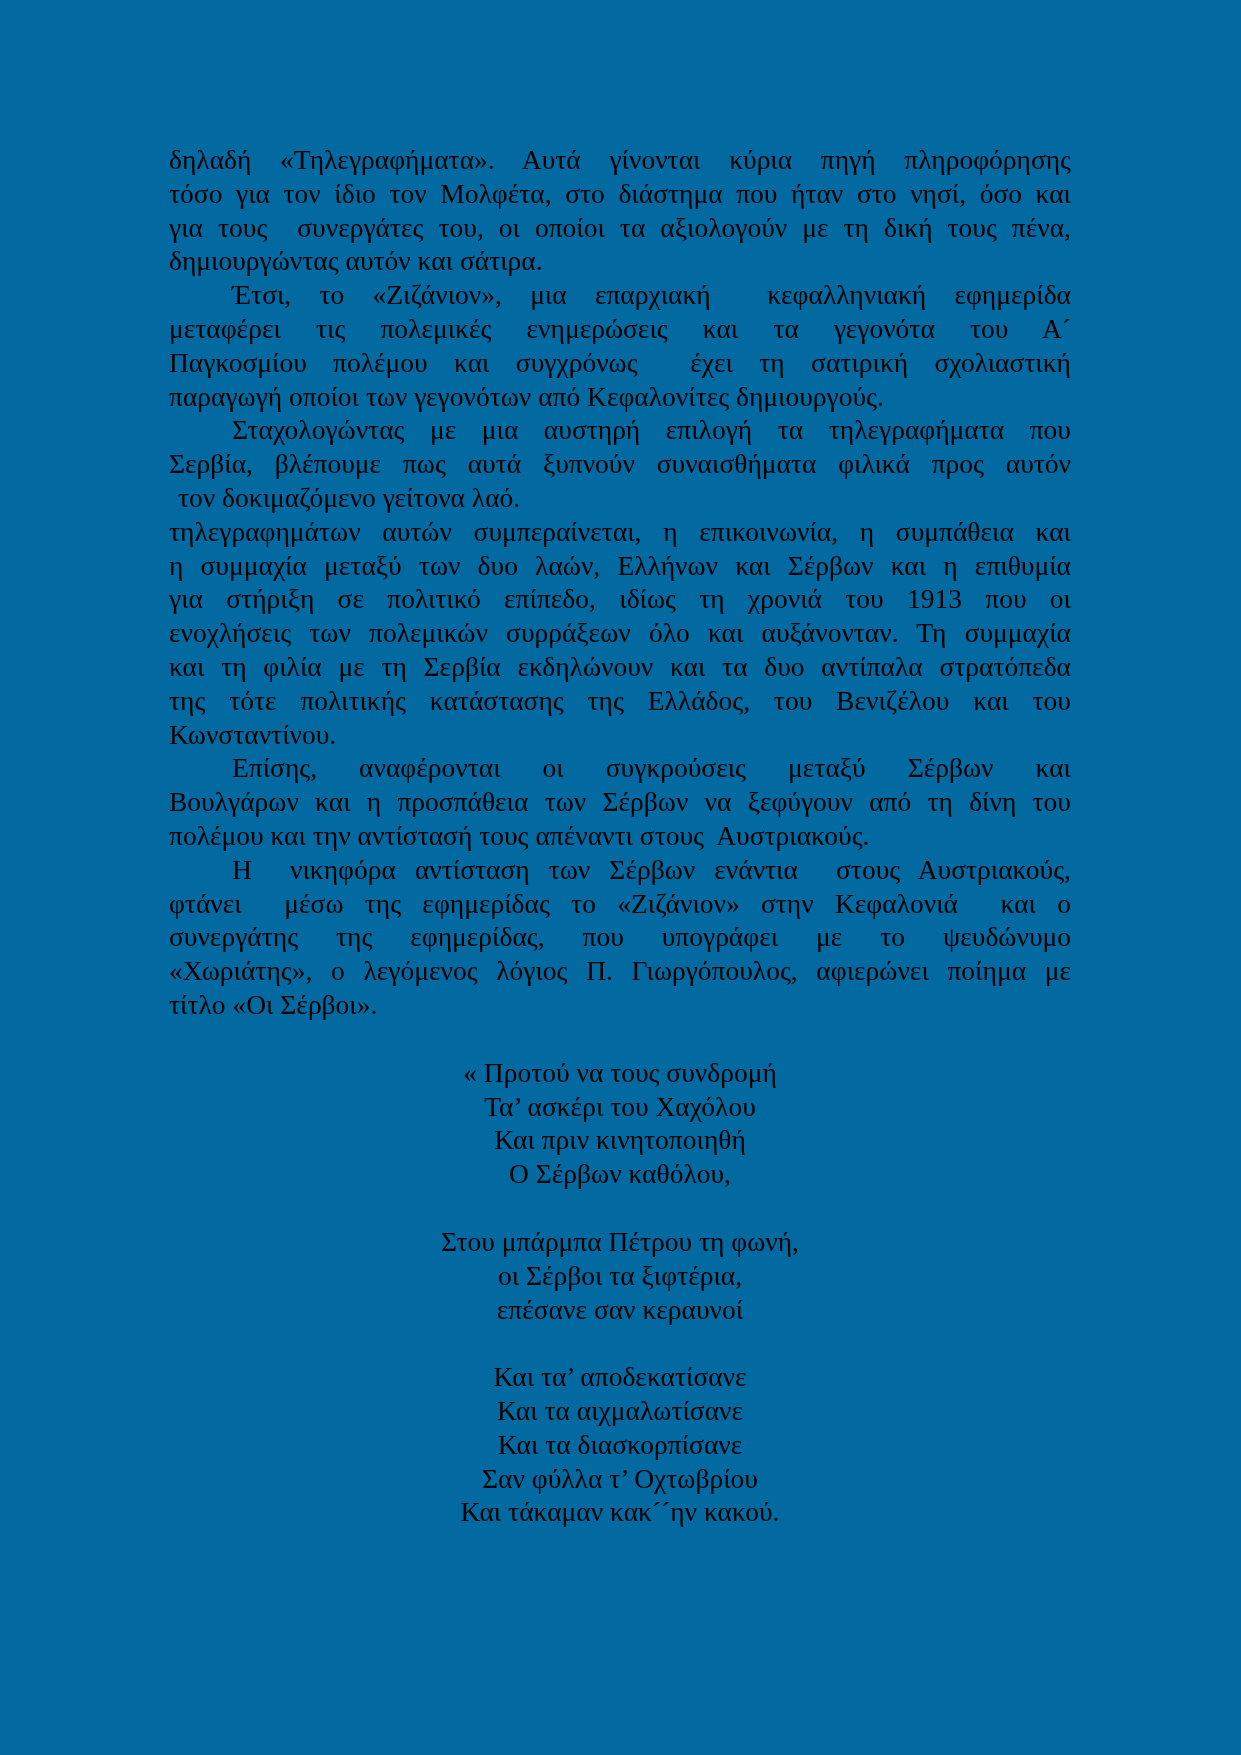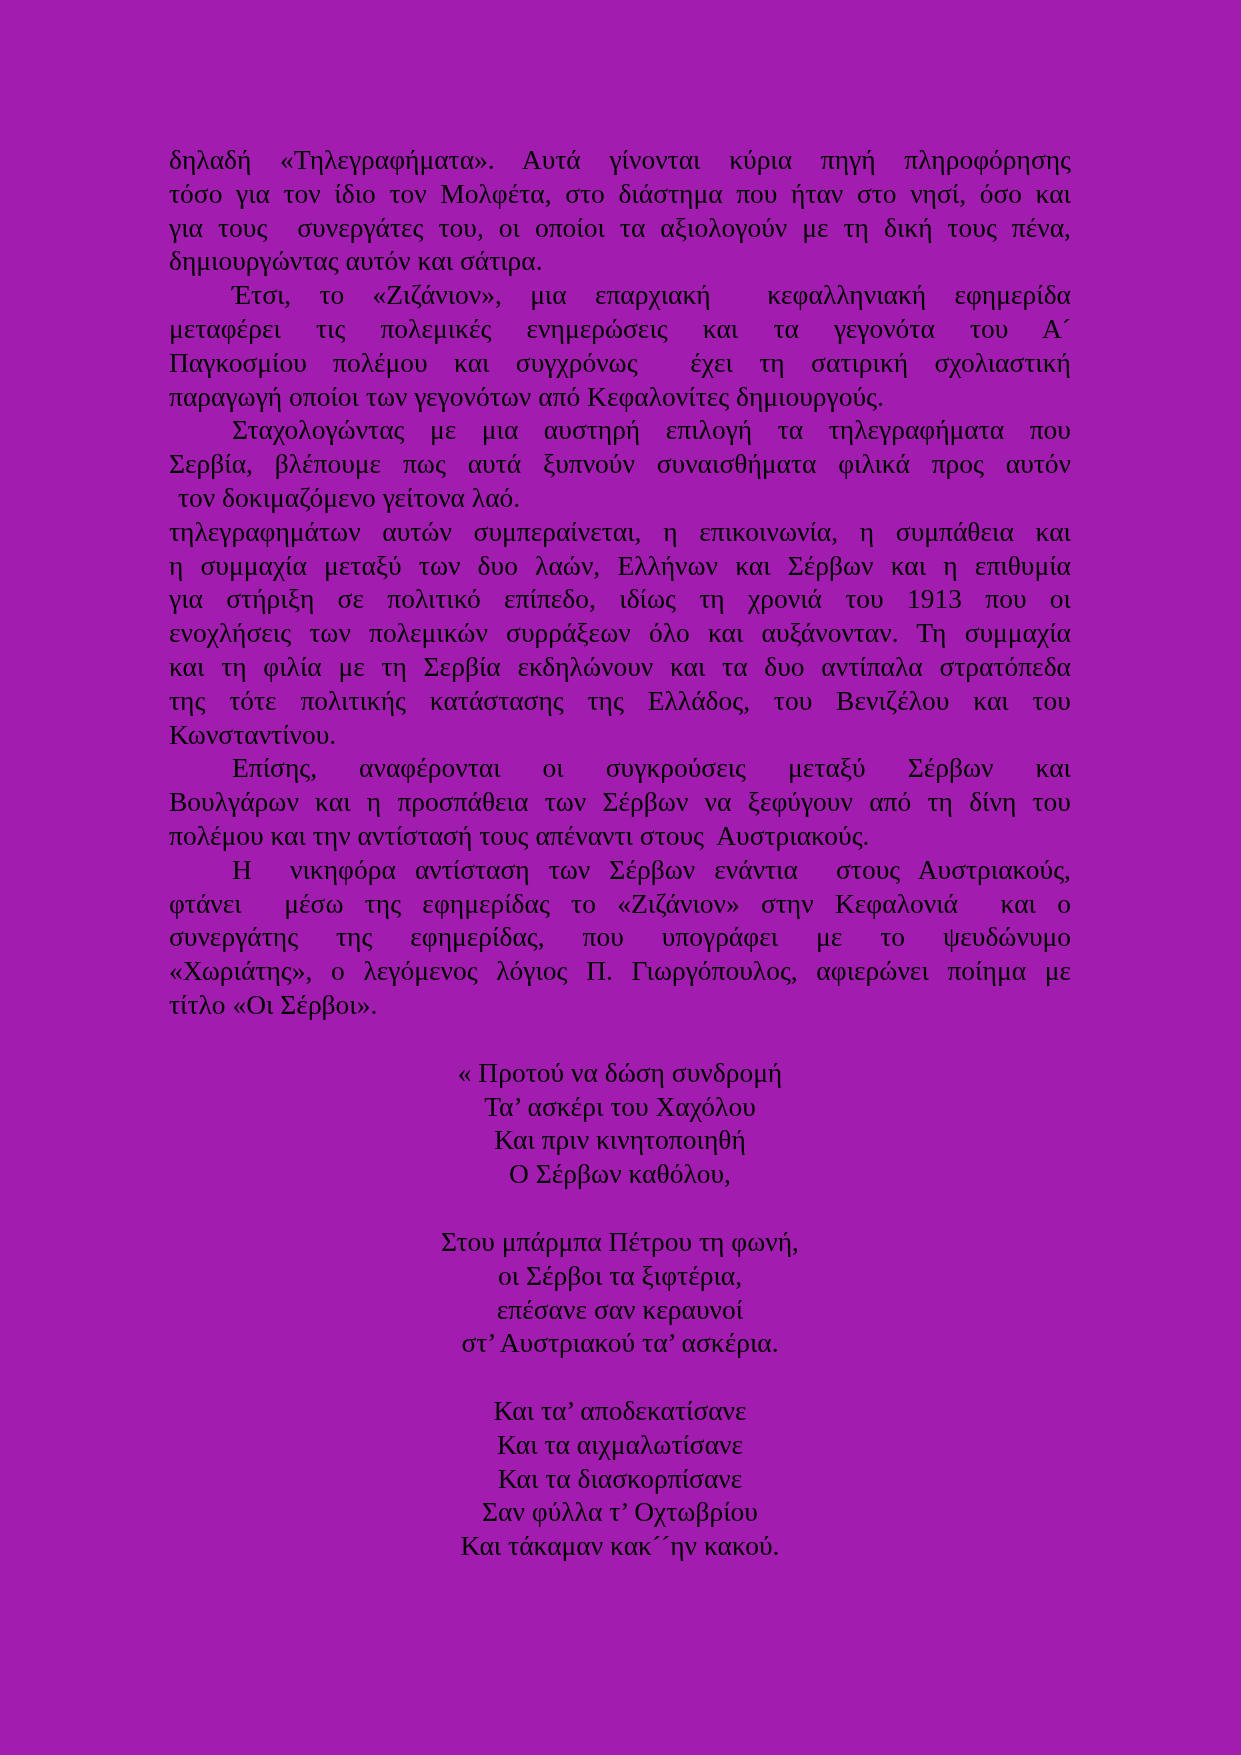--- a/index.html
+++ b/index.html
@@ -5,21 +5,21 @@
   html, body {
     margin: 0;
     padding: 0;
     background: #ffffff;
   }
   .page {
     position: relative;
     width: 1241px;
     height: 1755px;
     margin: 0 auto;
-    background: #a21caf;
+    background: #0369a1;
     color: #000000;
     font-family: "Liberation Serif", "DejaVu Serif", serif;
     font-size: 27.5px;
     line-height: 33.8px;
     box-sizing: border-box;
     padding: 143px 170px 0 169px;
     overflow: hidden;
   }
   .para { margin: 0; }
   .line {
@@ -88,30 +88,29 @@
       <div class="para indent">
         <div class="line">Η&nbsp; νικηφόρα αντίσταση των Σέρβων ενάντια&nbsp; στους Αυστριακούς,</div>
         <div class="line">φτάνει&nbsp; μέσω της εφημερίδας το «Ζιζάνιον» στην Κεφαλονιά&nbsp; και ο</div>
         <div class="line">συνεργάτης της εφημερίδας, που υπογράφει με το ψευδώνυμο</div>
         <div class="line">«Χωριάτης», ο λεγόμενος λόγιος Π. Γιωργόπουλος, αφιερώνει ποίημα με</div>
         <div class="line last">τίτλο «Οι Σέρβοι».</div>
       </div>
     </div>
   <div class="poem" id="poem-container">
       <div class="stanza">
-        <div class="poem-line">« Προτού να δώση συνδρομή</div>
+        <div class="poem-line">« Προτού να τους συνδρομή</div>
         <div class="poem-line">Τα’ ασκέρι του Χαχόλου</div>
         <div class="poem-line">Και πριν κινητοποιηθή</div>
         <div class="poem-line">Ο Σέρβων καθόλου,</div>
       </div>
       <div class="stanza">
         <div class="poem-line">Στου μπάρμπα Πέτρου τη φωνή,</div>
         <div class="poem-line">οι Σέρβοι τα ξιφτέρια,</div>
         <div class="poem-line">επέσανε σαν κεραυνοί</div>
-        <div class="poem-line">στ’ Αυστριακού τα’ ασκέρια.</div>
       </div>
       <div class="stanza">
         <div class="poem-line">Και τα’ αποδεκατίσανε</div>
         <div class="poem-line">Και τα αιχμαλωτίσανε</div>
         <div class="poem-line">Και τα διασκορπίσανε</div>
         <div class="poem-line">Σαν φύλλα τ’ Οχτωβρίου</div>
         <div class="poem-line">Και τάκαμαν κακ´´ην κακού.</div>
       </div>
     </div>
 </div>

